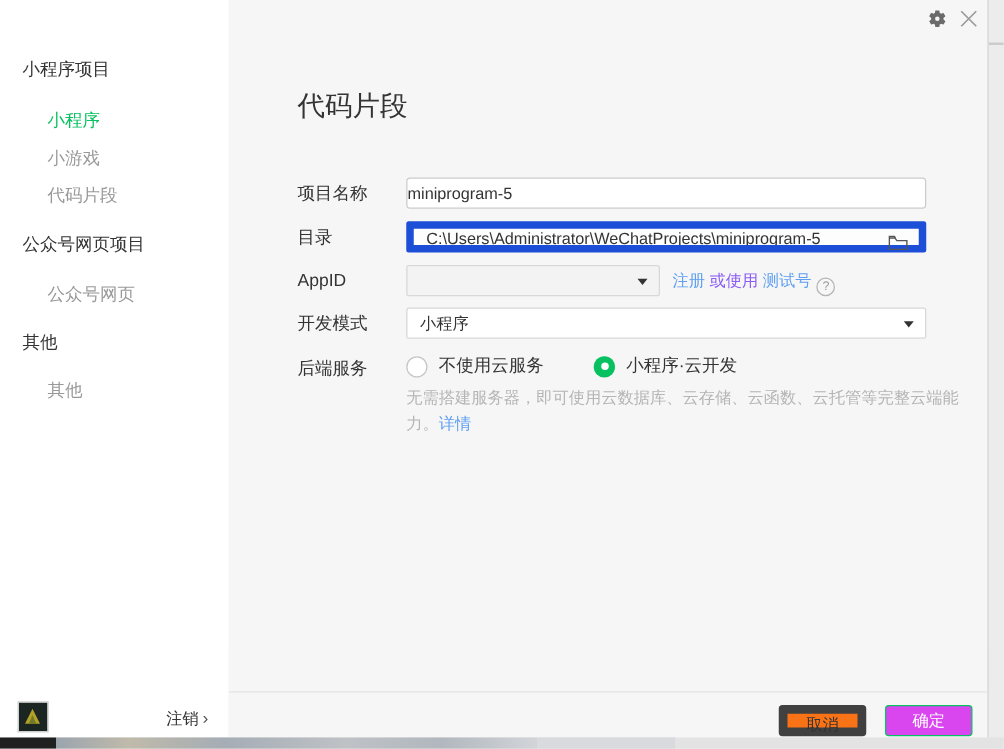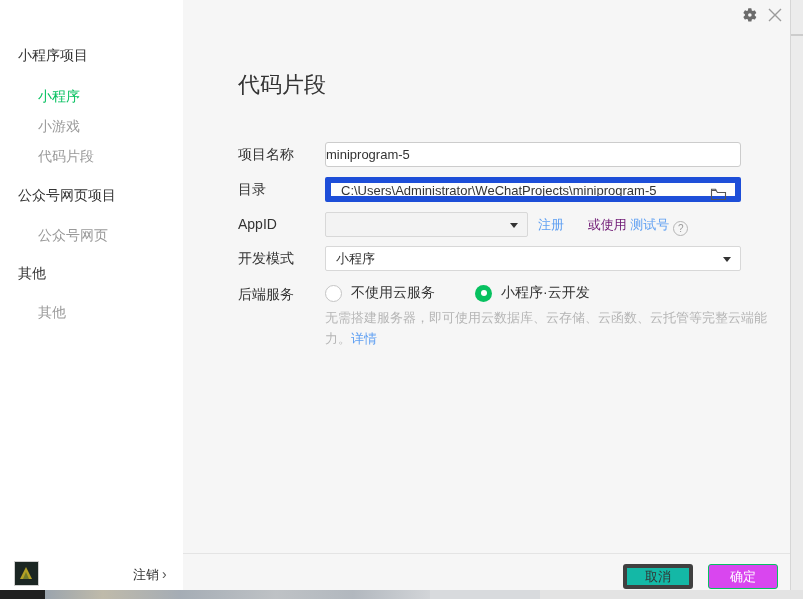--- a/index.html
+++ b/index.html
@@ -50,38 +50,38 @@
 
   .select-box { border:1px solid #d8d8d8; border-radius:2px; display:flex; align-items:center;
      padding:0 24px 0 10px; cursor:pointer; position:absolute; }
   .select-appid { width:203px; background:#f3f3f3; }
   .select-mode { width:416px; background:#ffffff; }
   .caret { position:absolute; right:9px; top:10px; width:0; height:0;
      border-left:4px solid transparent; border-right:4px solid transparent; border-top:5px solid #333; }
 
   .appid-links { position:absolute; left:355px; top:212px; line-height:25px; font-size:13px; }
   .link { color:#5e9ff2; cursor:pointer; }
-  .muted { color:#701a75;margin-left:20px; }
+  .muted { color:#8b5cf6; }
   .help-circle { display:inline-block; width:15px; height:15px; border:1px solid #b5b5b5; border-radius:50%;
      color:#9a9a9a; font-size:10px; text-align:center; line-height:13px; vertical-align:-3px; margin-left:4px; cursor:pointer; }
 
   .radio-row { position:absolute; left:142px; top:284px; display:flex; align-items:center; font-size:14px; color:#333; }
   .radio-group { display:flex; align-items:center; cursor:pointer; }
   .radio-group + .radio-group { margin-left:40px; }
   .radio-dot { width:17px; height:17px; border-radius:50%; margin-right:9px; position:relative; }
   .radio-dot.on { background:#07c160; }
   .radio-dot.on::after { content:""; position:absolute; left:5.5px; top:5.5px; width:6px; height:6px; border-radius:50%; background:#fff; }
   .radio-dot.off { background:#fff; border:1px solid #c5c5c5; }
 
   .backend-desc { position:absolute; left:142px; top:307px; width:450px; font-size:13px; color:#b5b5b5; line-height:21px; }
 
   .footer { position:absolute; left:0; top:553px; width:607px; height:37px; border-top:1px solid #e4e4e4; background:#f6f6f6; }
   .btn { position:absolute; top:10px; width:70px; height:25px; border-radius:3px; font-size:13px;
      font-family:"Liberation Sans","DejaVu Sans",sans-serif; cursor:pointer; }
-  .btn-cancel { left:440px; background:#14b8a6; border:4px solid #404040; color:#333; }
+  .btn-cancel { left:440px; background:#f97316; border:7px solid #404040; color:#333; }
   .btn-confirm { left:525px; background:#d946ef; border:1px solid #07c160; color:#fff; }
 </style>
 </head>
 <body>
 
 <div class="window">
 
   <div class="sidebar">
     <div class="side-header" style="top:47px">小程序项目</div>
     <div class="side-item active" style="top:88px">小程序</div>

